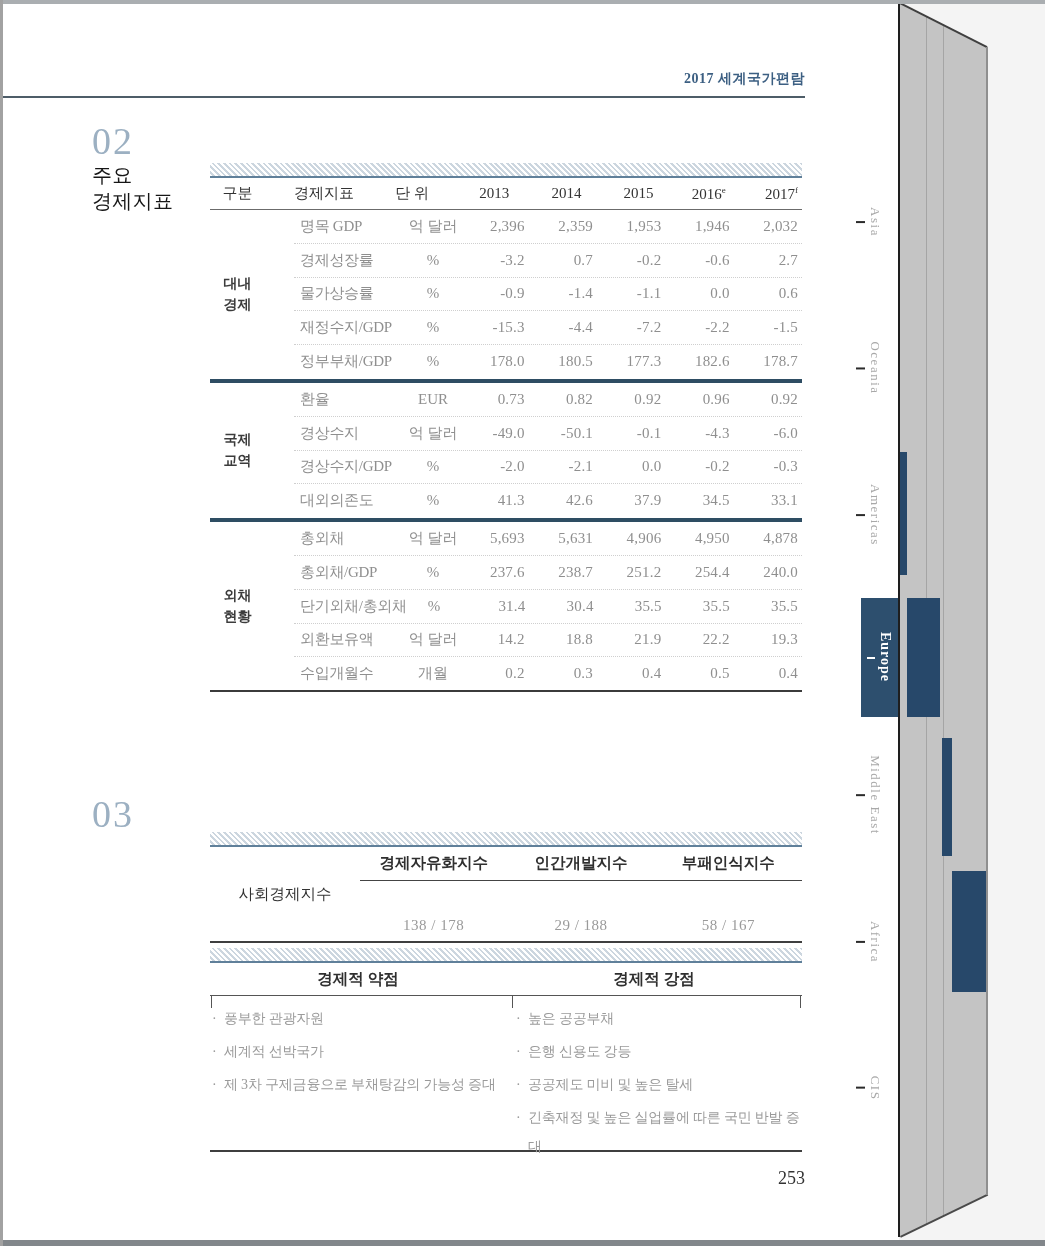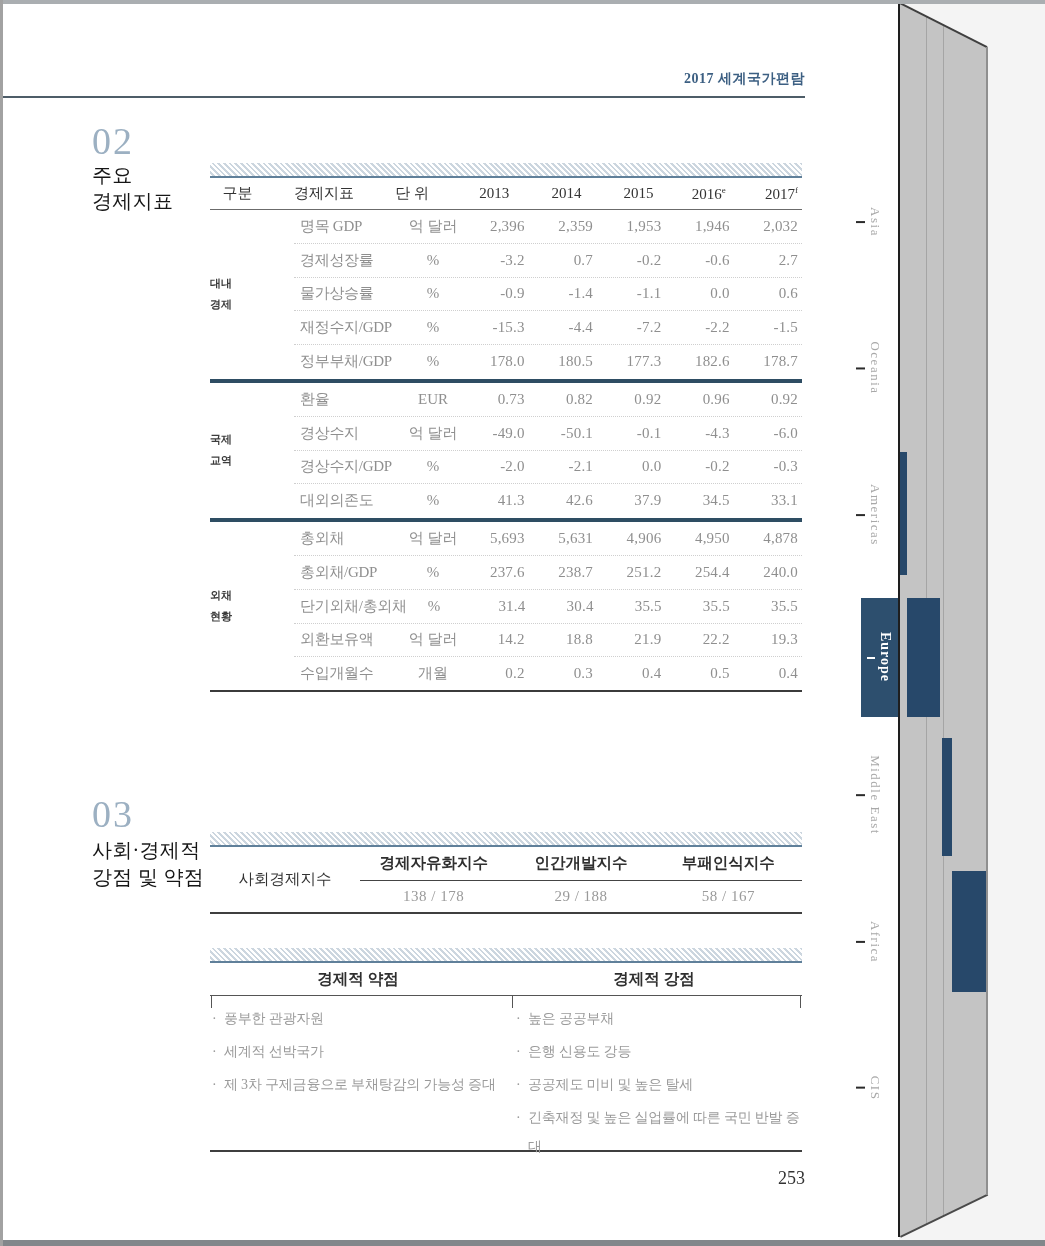--- a/index.html
+++ b/index.html
@@ -22,37 +22,37 @@
   .tbl{position:absolute;left:210px;width:592px;}
   .hatch{height:13px;background:repeating-linear-gradient(45deg,#ffffff 0 2px,#ccd6df 2px 4px);border-bottom:2px solid #60809a;}
   .thead{display:flex;height:31px;align-items:center;border-bottom:1px solid #6b6b6b;color:#333;font-size:15px;font-weight:500;}
   .h-group{width:55px;text-align:center;}
   .h-name{width:118px;text-align:center;}
   .h-unit{width:58px;text-align:center;}
   .h-year{width:72.2px;text-align:right;padding-right:4px;box-sizing:border-box;}
   .h-year sup{font-size:9px;}
   #t02{top:163px;}
   .tgroup{position:relative;}
-  .glabel{position:absolute;left:0;top:50%;transform:translateY(-50%);width:55px;
-          font-weight:600;color:#3c3c3c;font-size:11px;line-height:21px;}
+  .glabel{position:absolute;left:0;top:50%;transform:translateY(-50%);width:55px;text-align:center;
+          font-weight:600;color:#3c3c3c;font-size:14px;line-height:21px;}
   .trow{display:flex;height:32.8px;align-items:center;margin-left:84px;font-size:15px;color:#8f8f8f;}
   .trow.dotted{border-top:1px dotted #cfcfcf;}
   .c-name{width:118px;padding-left:6px;box-sizing:border-box;white-space:nowrap;letter-spacing:-.3px;}
   .c-unit{width:58px;text-align:center;}
   .c-val{width:72.2px;text-align:right;padding-right:4px;box-sizing:border-box;letter-spacing:.2px;}
   .gsep{height:4px;background:#2e4d63;margin-top:1px;}
   .tbot{height:2px;background:#3b3b3b;}
 
   #t03a{top:832px;}
   .itbody{display:flex;border-bottom:2px solid #3f3f3f;}
   .it-label{width:150px;display:flex;align-items:center;justify-content:center;color:#333;font-size:15.5px;font-weight:500;}
   .it-cols{flex:1;}
   .it-head{display:flex;height:33px;align-items:center;border-bottom:1px solid #444;}
   .it-head span{flex:1;text-align:center;color:#2f2f2f;font-weight:600;font-size:15.5px;}
-  .it-vals{display:flex;height:31px;align-items:center;}
+  .it-vals{display:flex;height:31px;align-items:center;margin-top:29px;}
   .it-vals span{flex:1;text-align:center;color:#9a9a9a;font-size:15px;letter-spacing:.5px;}
 
   #t03b{top:948px;}
   .sw-head{display:flex;height:32px;align-items:center;}
   .sw-head span{flex:1;text-align:center;color:#2f2f2f;font-weight:600;font-size:15.5px;}
   .sw-rule{position:relative;border-top:1px solid #555;}
   .sw-tick{position:absolute;top:0;width:1px;height:12px;background:#555;}
   .sw-body{display:flex;height:150px;padding-top:4px;box-sizing:content-box;}
   .sw-col{width:50%;box-sizing:border-box;}
   .sw-col ul{list-style:none;margin:2px 0 0 0;padding:0;}
@@ -255,24 +255,20 @@
             <span class="c-val">0.4</span>
             <span class="c-val">0.5</span>
             <span class="c-val">0.4</span>
           </div>
         </div>
       </div>
     <div class="tbot"></div>
   </div>
 
   <div class="sec-num" id="sec03-num">03</div>
-  <div class="sec-title" id="sec03-title">
-    <div>사회·경제적</div>
-    <div>강점 및 약점</div>
-  </div>
 
   <div class="tbl" id="t03a">
     <div class="hatch"></div>
     <div class="itbody">
       <div class="it-label">사회경제지수</div>
       <div class="it-cols">
         <div class="it-head">
           <span>경제자유화지수</span>
           <span>인간개발지수</span>
           <span>부패인식지수</span>

